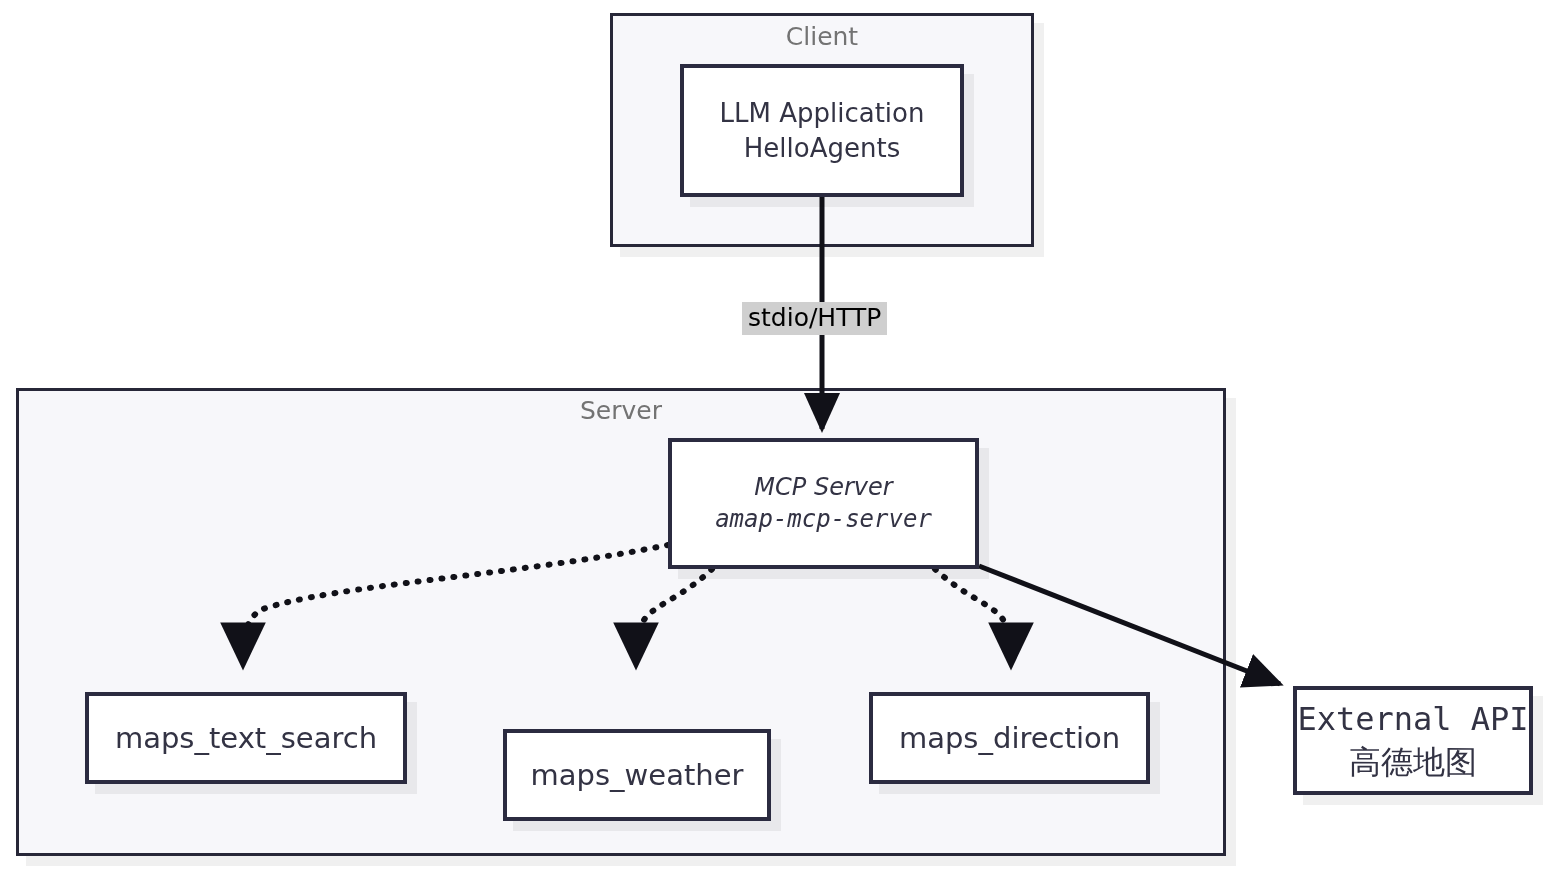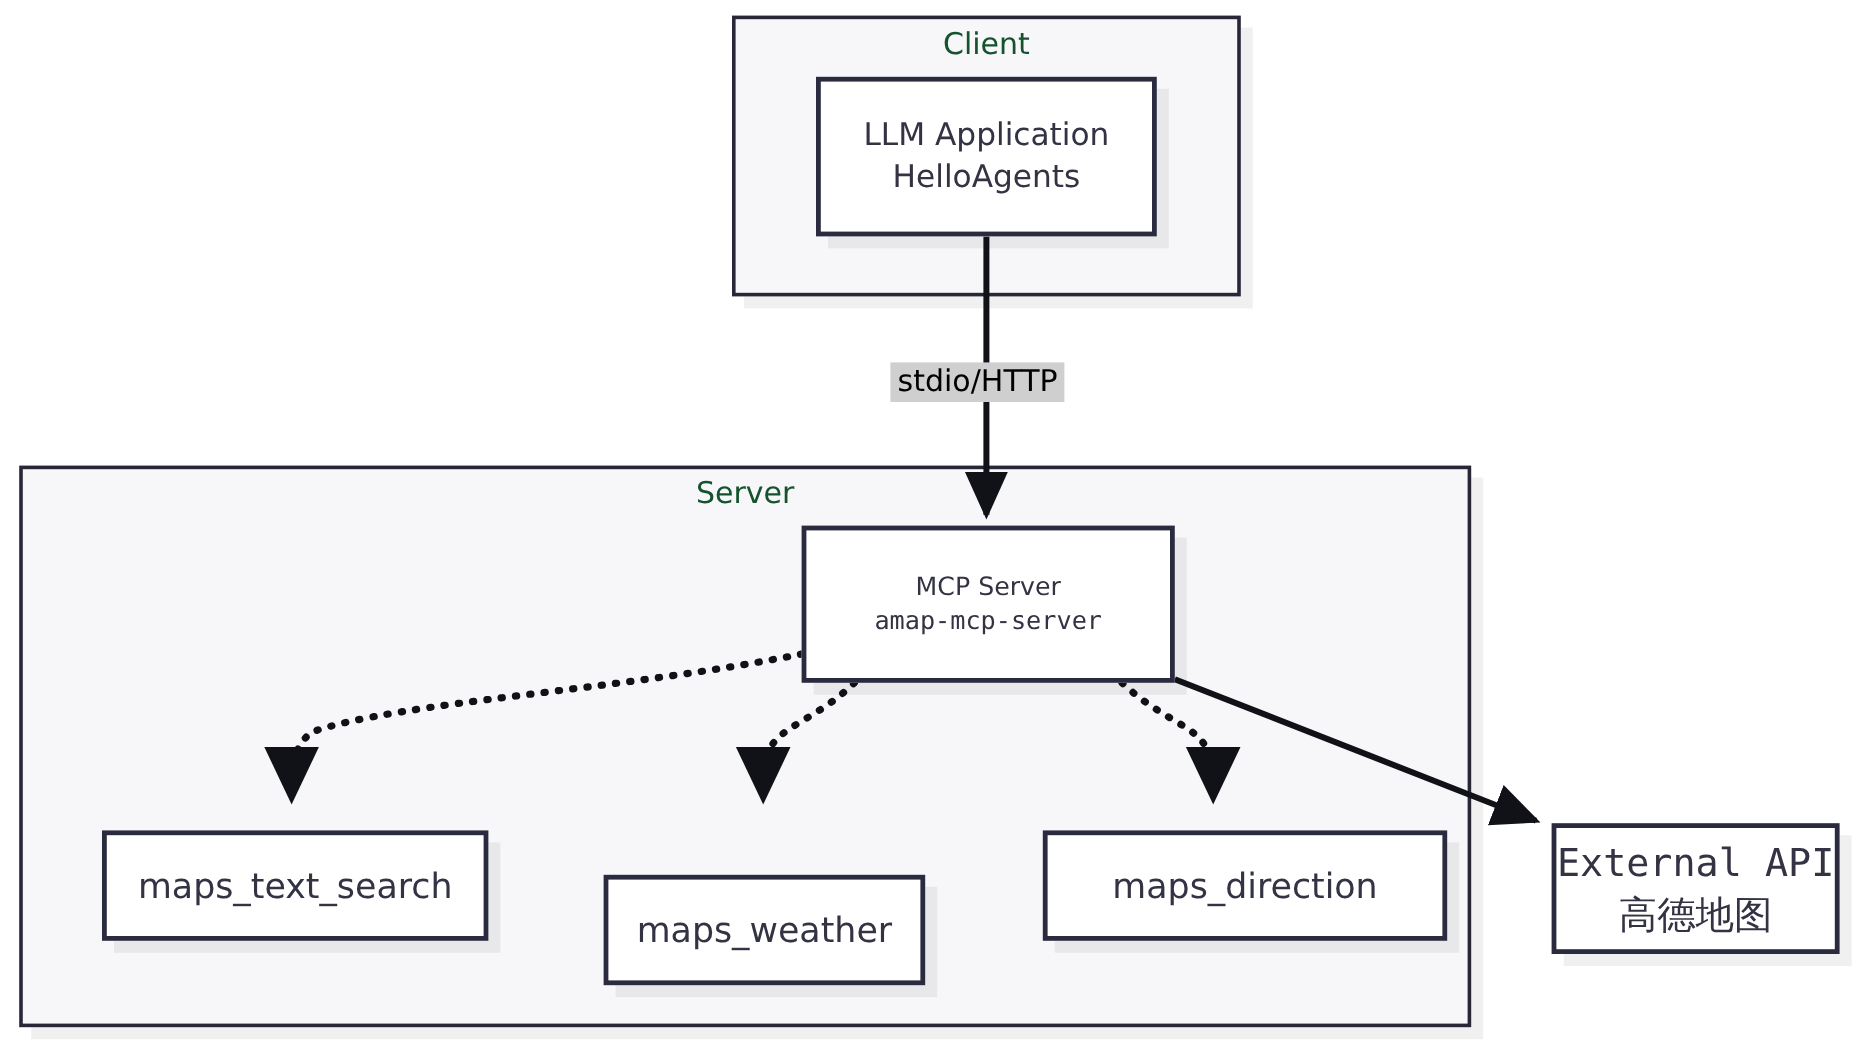--- a/index.html
+++ b/index.html
@@ -30,21 +30,21 @@
     position: absolute;
     box-sizing: border-box;
     background: #f7f7fa;
     border: 3px solid #272738;
     box-shadow: 10px 10px 0 0 rgba(0,0,0,0.06);
   }
   .cluster-label {
     position: absolute;
     font-family: "DejaVu Sans", "Liberation Sans", sans-serif;
     font-size: 25px;
-    color: #14532d;
+    color: #737373;
     white-space: nowrap;
     text-align: center;
     line-height: 1;
   }
   
   .node {
     position: absolute;
     box-sizing: border-box;
     background: #ffffff;
     border: 4px solid #2b2b40;
@@ -58,25 +58,25 @@
     line-height: 1.33;
   }
   .node .line {
     display: block;
     white-space: nowrap;
   }
   .sans   { font-family: "DejaVu Sans", "Liberation Sans", sans-serif; }
   .mono   { font-family: "DejaVu Sans Mono", "Liberation Mono", monospace; }
 
   .node-llm       { left: 680px;  top: 64px;  width: 284px; height: 133px; font-size: 26px; }
-  .node-mcp       { left: 668px;  top: 438px; width: 311px; height: 131px; font-size: 21px; }
+  .node-mcp       { left: 668px;  top: 438px; width: 311px; height: 131px; font-size: 24px; font-style: italic; }
   .node-tool      { height: 92px; font-size: 29px; }
   .node-text      { left: 85px;   top: 692px; width: 322px; }
   .node-weather   { left: 503px;  top: 692px; width: 268px; margin-top: 37px; }
-  .node-direction { left: 869px;  top: 692px; width: 337px; }
+  .node-direction { left: 869px;  top: 692px; width: 281px; }
   .node-ext       { left: 1293px; top: 686px; width: 240px; height: 109px; font-size: 32px; }
 
   .cluster-client { left: 610px; top: 13px;  width: 424px; height: 234px; }
   .cluster-server { left: 16px;  top: 388px; width: 1210px; height: 468px; }
 
   .label-client { left: 610px; top: 24px;  width: 424px; }
   .label-server { left: 16px;  top: 398px; width: 1210px; }
 
   
   .edge-label {

